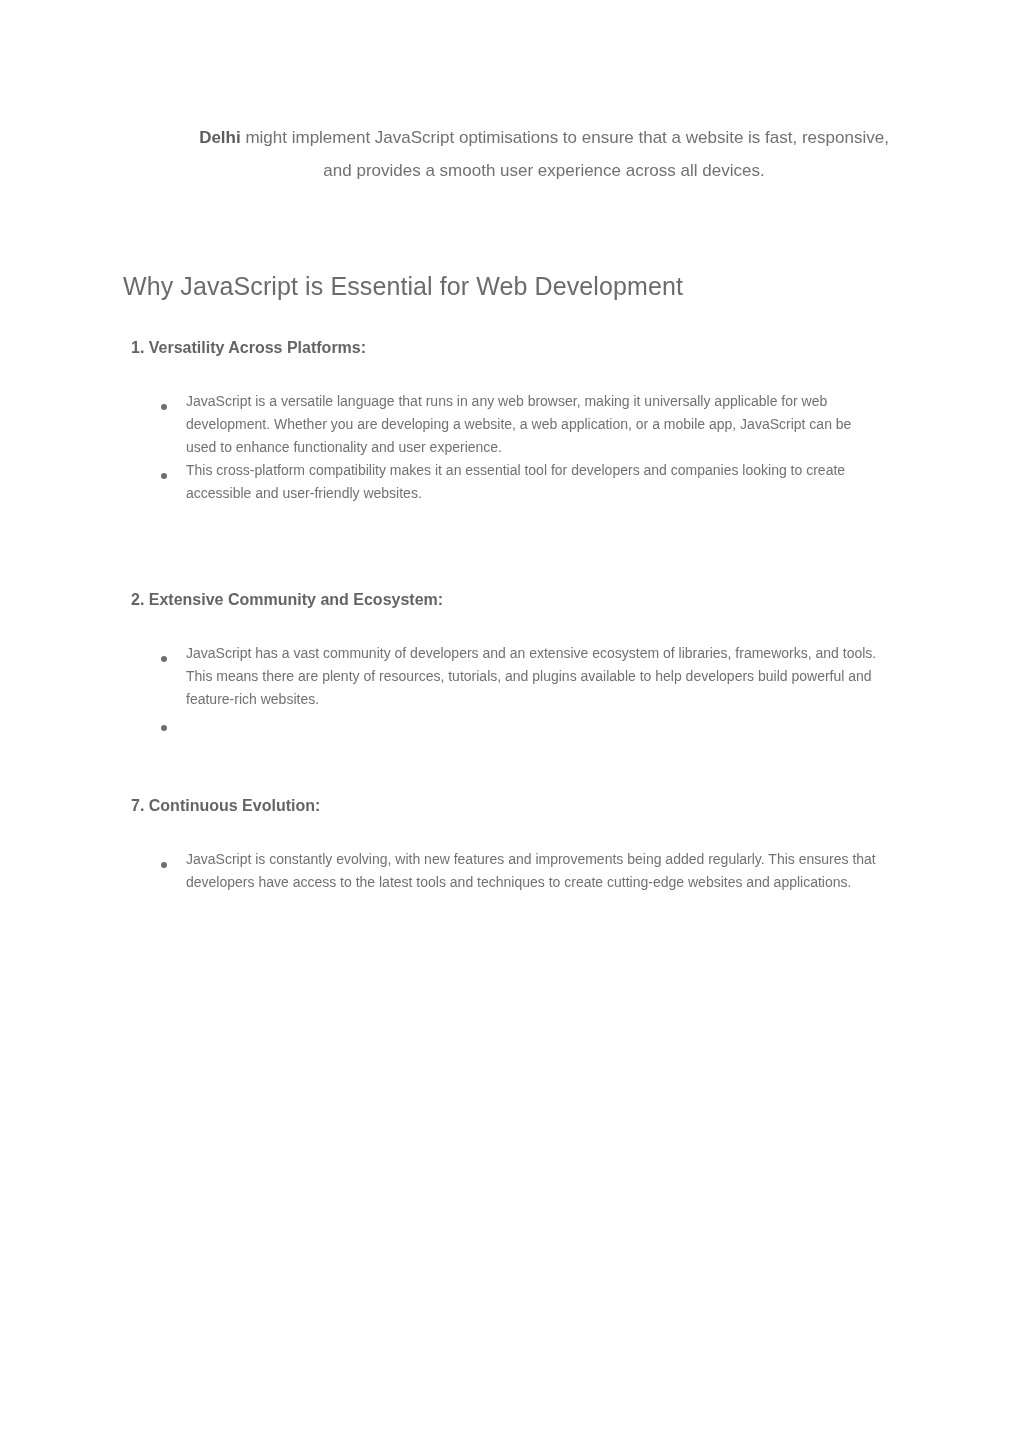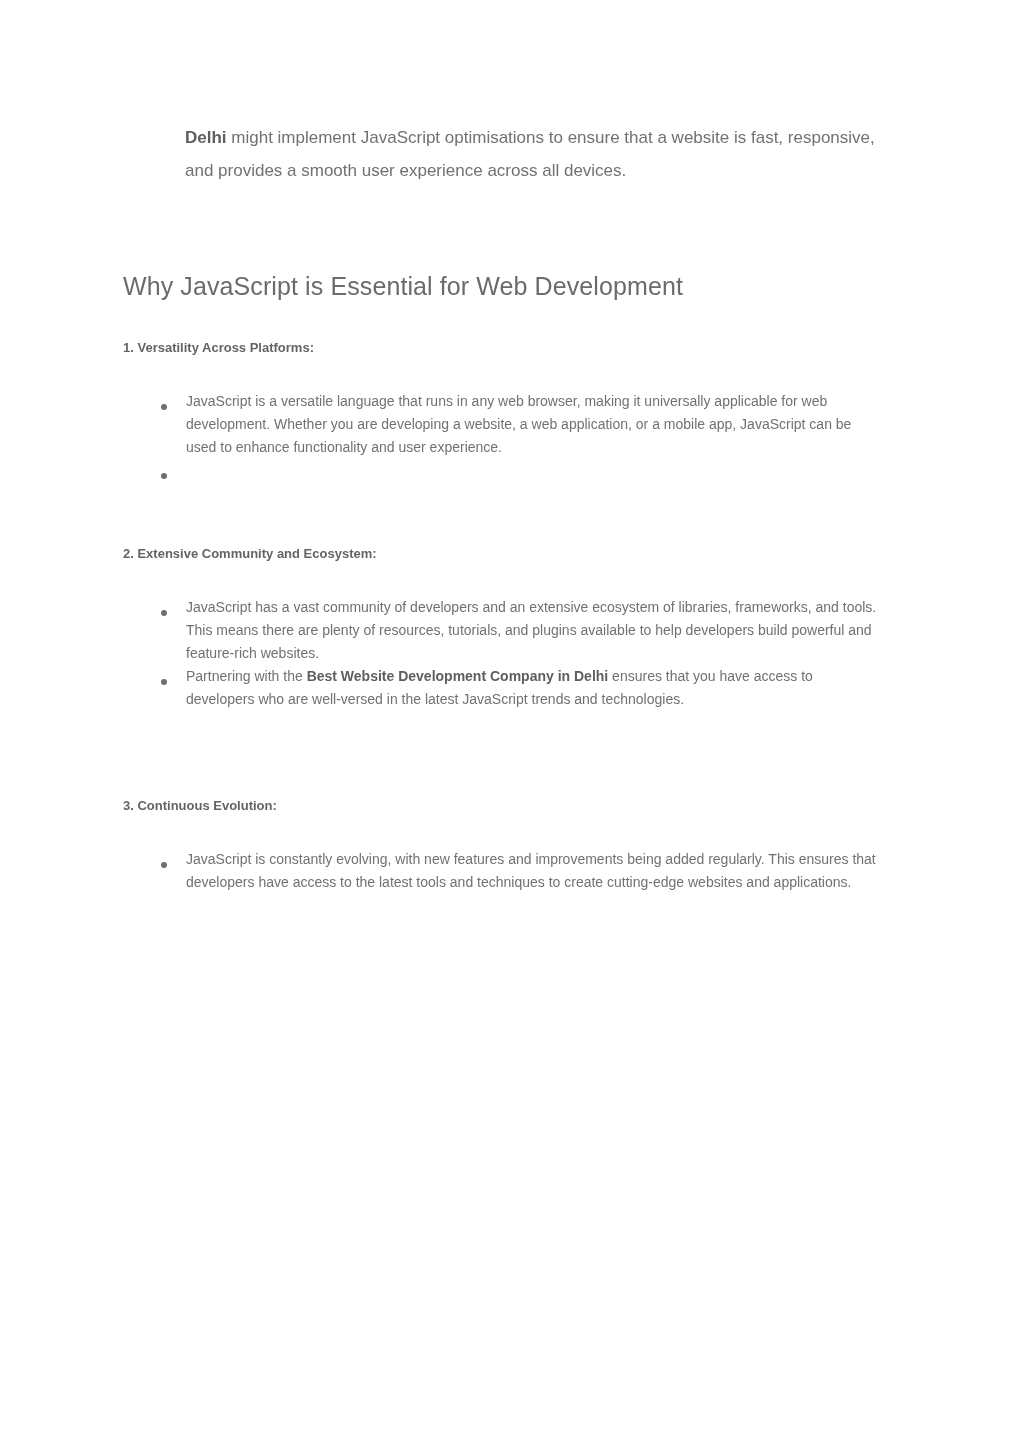--- a/index.html
+++ b/index.html
@@ -20,36 +20,37 @@
     height: 1448px;
     padding: 121px 115px 0 123px;
     background: #ffffff;
   }
   .intro {
     margin: 0 0 0 62px;
     width: 718px;
     font-size: 17px;
     line-height: 33px;
     color: #717171;
+    text-align: center;
   }
   .b {
     font-weight: bold;
     color: #5e5e5e;
   }
   h1.page-heading {
     margin: 81px 0 0 0;
     font-size: 25px;
     line-height: 37px;
     font-weight: normal;
     color: #6b6b6b;
     letter-spacing: 0.1px;
   }
   .section-title {
-    margin: 78px 0 0 0;
-    font-size: 13px;
+    margin: 78px 0 0 8px;
+    font-size: 16px;
     line-height: 33px;
     font-weight: bold;
     color: #646464;
   }
   .section-title.first {
     margin-top: 26px;
   }
   ul.bullet-list {
     list-style: none;
     margin: 26px 0 0 37px;
@@ -84,40 +85,40 @@
 
   <div>
     <div class="section-title first">1. Versatility Across Platforms:</div>
     <ul class="bullet-list">
       <li class="bullet-item">
         <span class="marker"></span>
         <span><span>JavaScript is a versatile language that runs in any web browser, making it universally applicable for web development. Whether you are developing a website, a web application, or a mobile app, JavaScript can be used to enhance functionality and user experience.</span></span>
       </li>
       <li class="bullet-item">
         <span class="marker"></span>
+        <span><span>This cross-platform compatibility makes it an essential tool for developers and companies looking to create accessible and user-friendly websites.</span></span>
       </li>
     </ul>
   </div>
 
   <div>
     <div class="section-title">2. Extensive Community and Ecosystem:</div>
     <ul class="bullet-list">
       <li class="bullet-item">
         <span class="marker"></span>
         <span><span>JavaScript has a vast community of developers and an extensive ecosystem of libraries, frameworks, and tools. This means there are plenty of resources, tutorials, and plugins available to help developers build powerful and feature-rich websites.</span></span>
       </li>
       <li class="bullet-item">
         <span class="marker"></span>
-        <span><span>Partnering with the </span><span class="b">Best Website Development Company in Delhi</span><span> ensures that you have access to developers who are well-versed in the latest JavaScript trends and technologies.</span></span>
       </li>
     </ul>
   </div>
 
   <div>
-    <div class="section-title">3. Continuous Evolution:</div>
+    <div class="section-title">7. Continuous Evolution:</div>
     <ul class="bullet-list">
       <li class="bullet-item">
         <span class="marker"></span>
         <span><span>JavaScript is constantly evolving, with new features and improvements being added regularly. This ensures that developers have access to the latest tools and techniques to create cutting-edge websites and applications.</span></span>
       </li>
     </ul>
   </div>
 
 </div>
 

